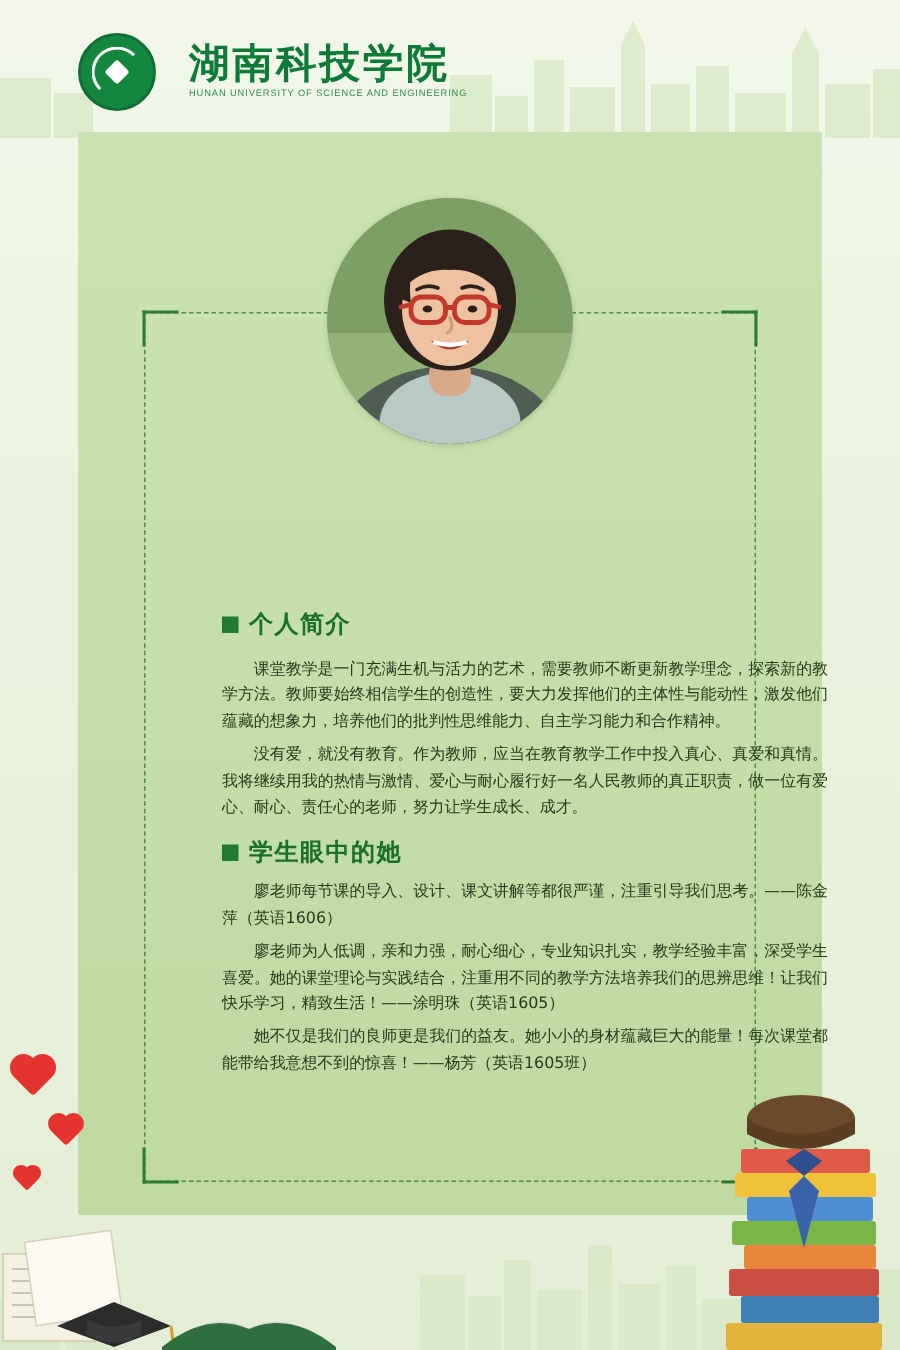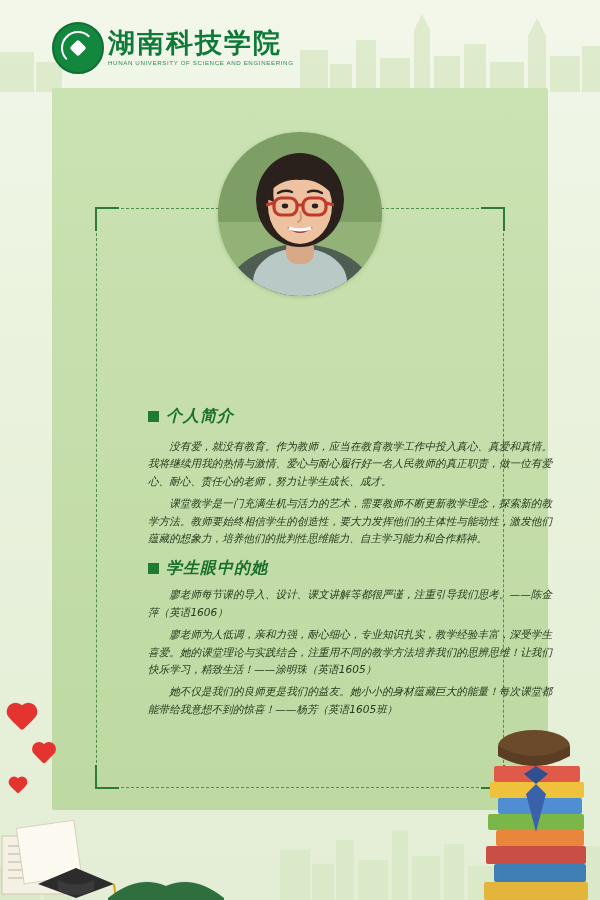--- a/index.html
+++ b/index.html
@@ -32,21 +32,21 @@
     left: 0; bottom: 0;
     width: 600px; height: 120px;
     opacity: 0.45;
   }
   
   .header {
     position: absolute;
     left: 52px; top: 22px;
     display: flex;
     align-items: center;
-    gap: 4px;
+    gap: 22px;
     z-index: 6;
   }
   .logo-mark {
     width: 48px; height: 48px;
     border-radius: 50%;
     background: #14873f;
     border: 2px solid #0f6f33;
     position: relative;
     flex: none;
   }
@@ -89,21 +89,20 @@
   
   .panel {
     position: absolute;
     left: 52px; top: 88px;
     width: 496px;
     height: 722px;
     background: #c9e0ae;
     background: linear-gradient(180deg, #cbe2b2 0%, #bed9a2 100%);
     border-radius: 2px;
     z-index: 4;
-    font-style: italic;
   }
   .dashed-frame {
     position: absolute;
     left: 44px; top: 120px;
     right: 44px; bottom: 22px;
     border: 1px dashed #4c8f46;
   }
   .corner {
     position: absolute;
     width: 22px; height: 22px;
@@ -314,22 +313,22 @@
     <div class="content">
 
       <div class="block">
         <div class="sec-title">
           <span class="bullet"></span>
           <span class="txt">个人简介</span>
         </div>
       </div>
 
       <div class="block">
+        <p class="para">课堂教学是一门充满生机与活力的艺术，需要教师不断更新教学理念，探索新的教学方法。教师要始终相信学生的创造性，要大力发挥他们的主体性与能动性，激发他们蕴藏的想象力，培养他们的批判性思维能力、自主学习能力和合作精神。</p>
         <p class="para">没有爱，就没有教育。作为教师，应当在教育教学工作中投入真心、真爱和真情。我将继续用我的热情与激情、爱心与耐心履行好一名人民教师的真正职责，做一位有爱心、耐心、责任心的老师，努力让学生成长、成才。</p>
-        <p class="para">课堂教学是一门充满生机与活力的艺术，需要教师不断更新教学理念，探索新的教学方法。教师要始终相信学生的创造性，要大力发挥他们的主体性与能动性，激发他们蕴藏的想象力，培养他们的批判性思维能力、自主学习能力和合作精神。</p>
       </div>
 
       <div class="block">
         <div class="sec-title">
           <span class="bullet"></span>
           <span class="txt">学生眼中的她</span>
         </div>
         <p class="para sign">廖老师每节课的导入、设计、课文讲解等都很严谨，注重引导我们思考。——陈金萍（英语1606）</p>
         <p class="para sign">廖老师为人低调，亲和力强，耐心细心，专业知识扎实，教学经验丰富，深受学生喜爱。她的课堂理论与实践结合，注重用不同的教学方法培养我们的思辨思维！让我们快乐学习，精致生活！——涂明珠（英语1605）</p>
         <p class="para sign">她不仅是我们的良师更是我们的益友。她小小的身材蕴藏巨大的能量！每次课堂都能带给我意想不到的惊喜！——杨芳（英语1605班）</p>

